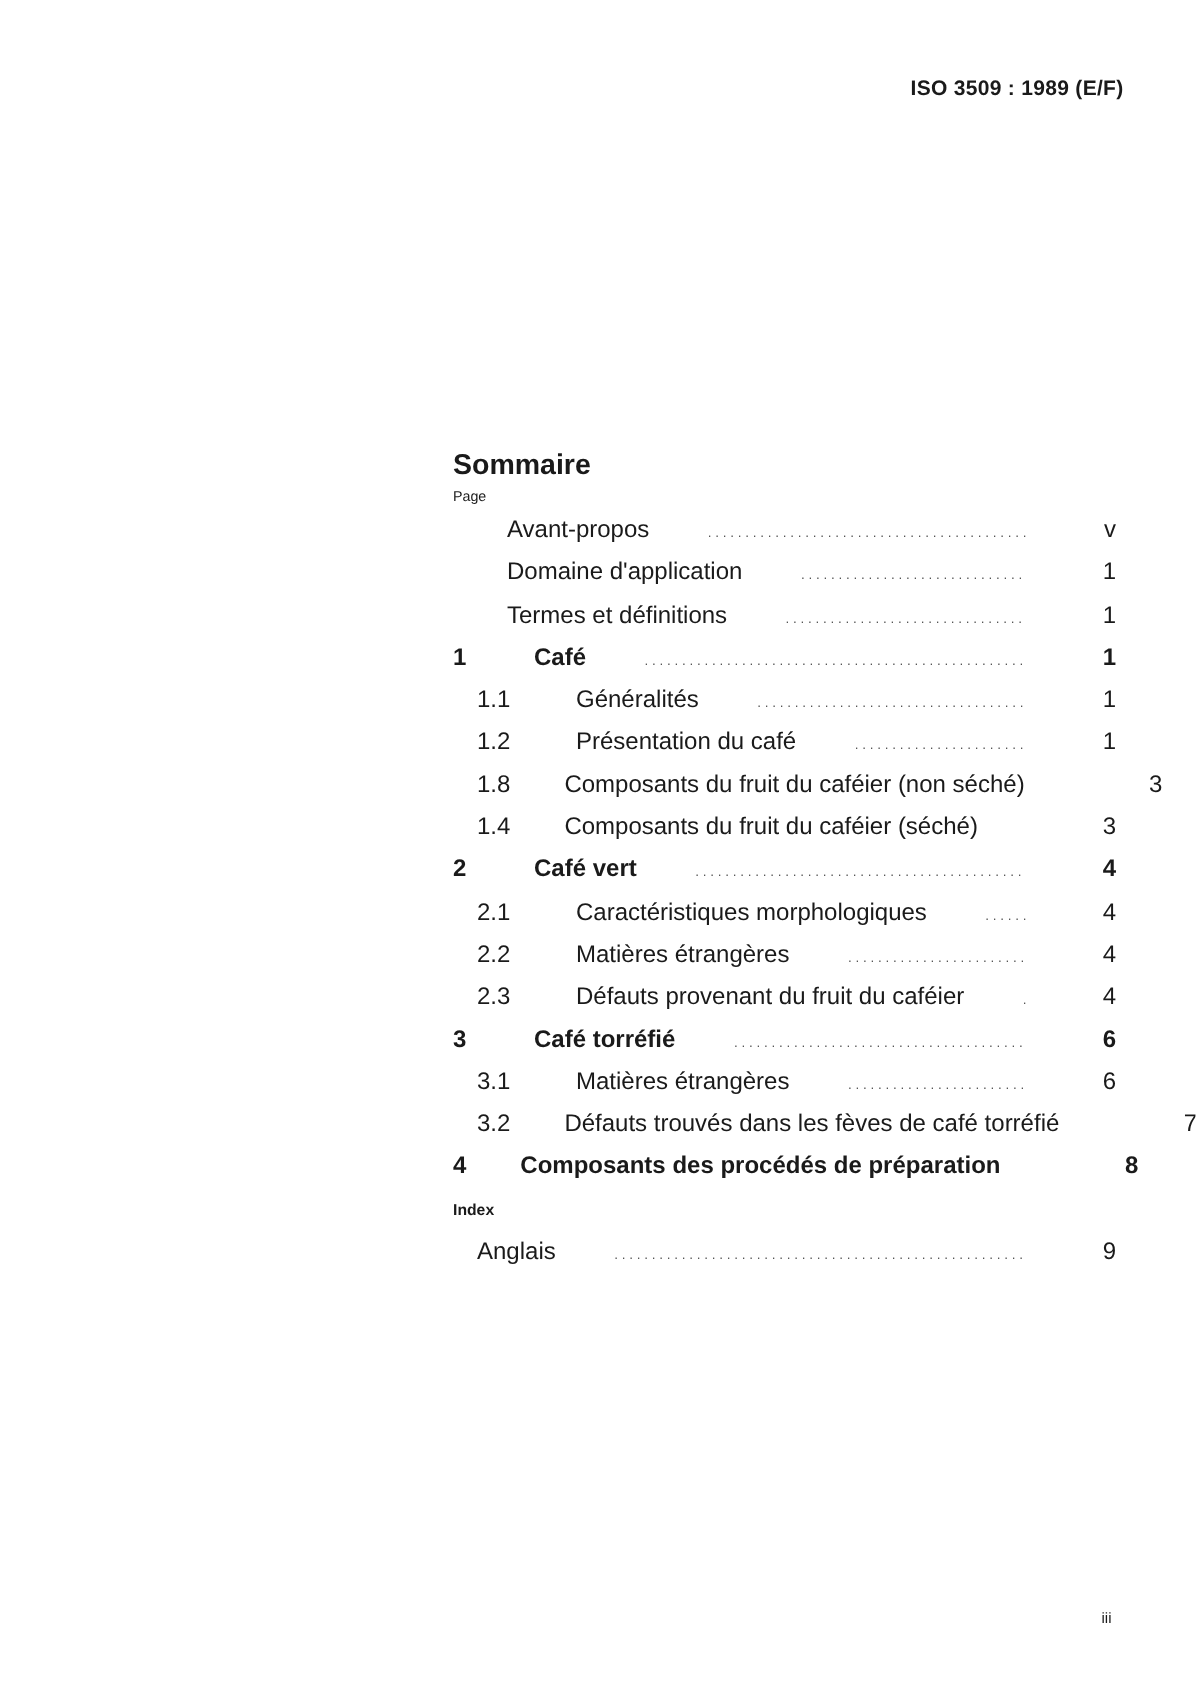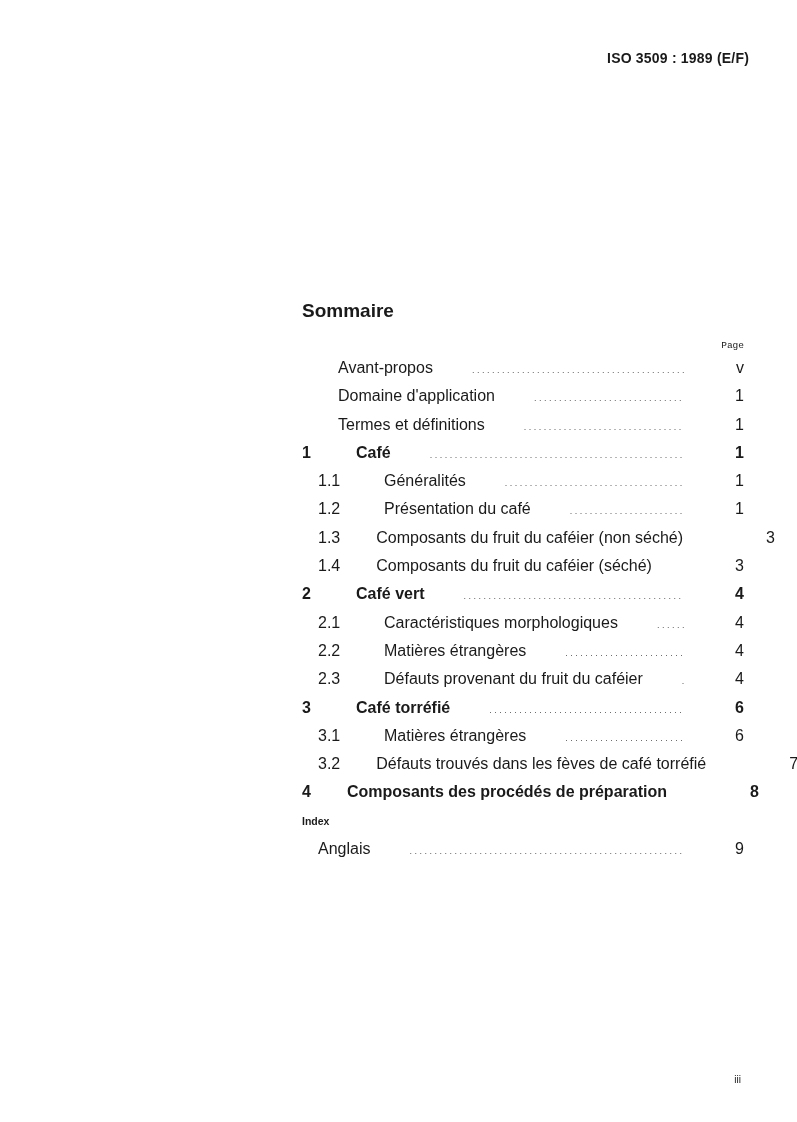--- a/index.html
+++ b/index.html
@@ -1,21 +1,21 @@
 <!DOCTYPE html>
 <html><head>
 <meta charset="utf-8">
 <style>
   html, body { margin: 0; padding: 0; background: #ffffff; }
   body { width: 797px; height: 1122px; position: relative; overflow: hidden;
          font-family: "Liberation Sans", sans-serif; color: #1a1a1a; }
   .header-ref { position: absolute; top: 50px; right: 48px; font-size: 14px; font-weight: bold; letter-spacing: 0.2px; }
   .toc { position: absolute; left: 302px; top: 300px; width: 442px; }
   .toc-title { font-size: 19px; font-weight: bold; margin: 0; height: 24px; }
-  .page-label { text-align: right; font-size: 9.5px; margin-top: 16px; height: 14px; padding-right: 0px; font-family: Liberation Mono, monospace; }
+  .page-label { font-size: 9.5px; margin-top: 2px; height: 14px; padding-right: 0px; }
   .row { display: flex; align-items: baseline; font-size: 16px; height: 28.3px; line-height: 28.3px; gap: 36px; }
   .row .num { display: inline-block; }
   .row .lbl { white-space: nowrap; }
   .row .dots { flex: 1; overflow: hidden; white-space: nowrap; color: #555; margin: 0 8px 0 3px; letter-spacing: 2.2px; font-size: 9px; }
   .row .dots::after { content: ". . . . . . . . . . . . . . . . . . . . . . . . . . . . . . . . . . . . . . . . . . . . . . . . . . . . . . . . . . . . . . . . . . . . . . . . . . . . . . . . . . . . . . ."; letter-spacing: 0; }
   .row .pg { width: 16px; text-align: right; }
   .lvl0 .num { width: 0; }
   .lvl1 { font-weight: bold; }
   .lvl1 .num { width: 18px; }
   .lvl2 { padding-left: 16px; }
@@ -65,21 +65,21 @@
         <span class="dots"></span>
         <span class="pg">1</span>
       </div>
       <div class="row lvl2">
         <span class="num">1.2</span>
         <span class="lbl">Présentation du café</span>
         <span class="dots"></span>
         <span class="pg">1</span>
       </div>
       <div class="row lvl2">
-        <span class="num">1.3</span>
+        <span class="num">1.8</span>
         <span class="lbl">Composants du fruit du caféier (non séché)</span>
         <span class="dots"></span>
         <span class="pg">3</span>
       </div>
       <div class="row lvl2">
         <span class="num">1.4</span>
         <span class="lbl">Composants du fruit du caféier (séché)</span>
         <span class="dots"></span>
         <span class="pg">3</span>
       </div>

